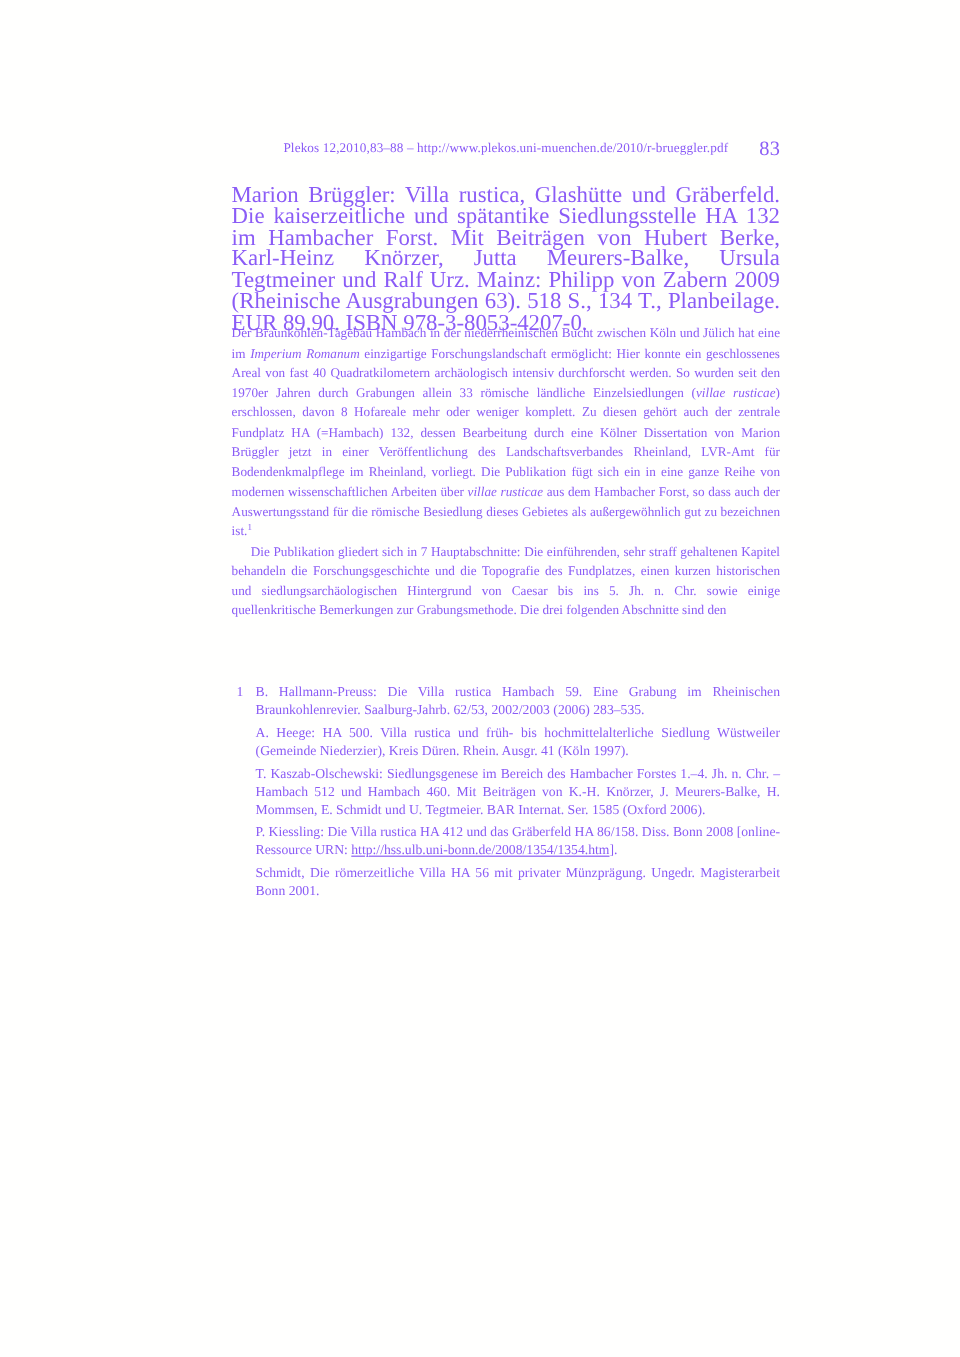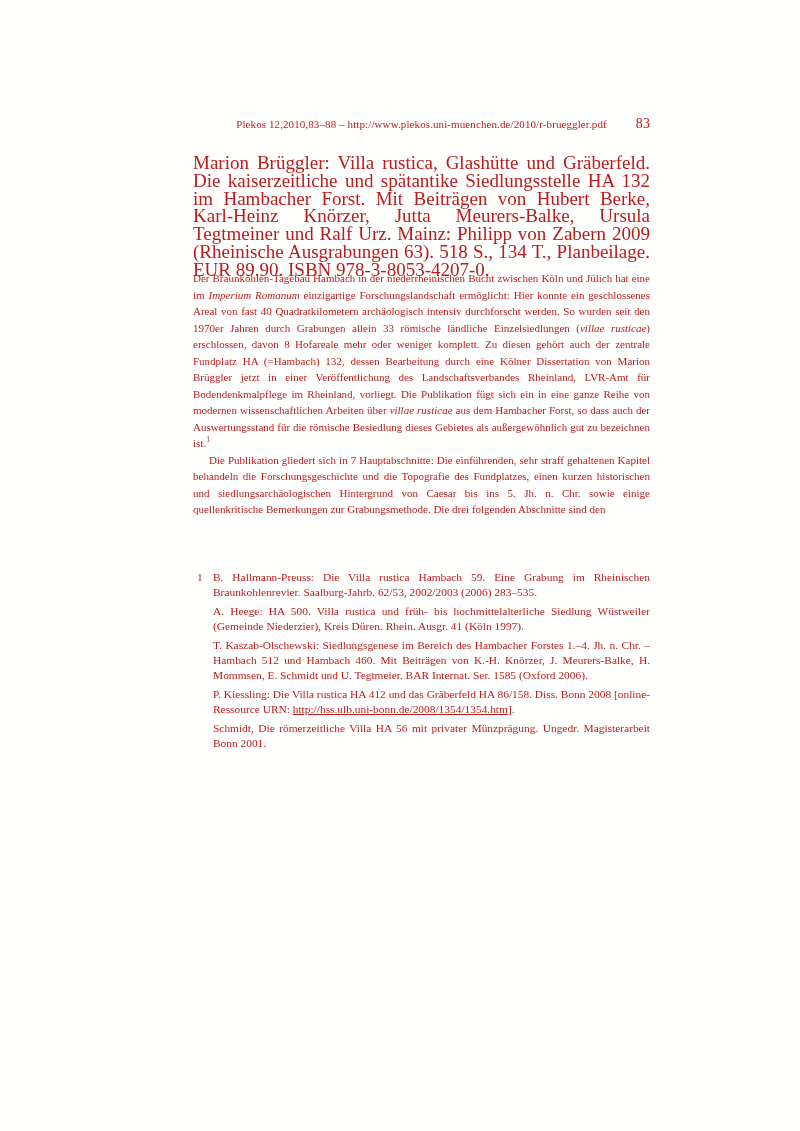--- a/index.html
+++ b/index.html
@@ -19,21 +19,21 @@
     width: 457px;
     font-size: 11px;
     line-height: 14px;
     text-align: center;
     letter-spacing: 0.1px;
   }
   .pagenum {
     position: absolute;
     right: 0;
     top: 0;
-    font-size: 14px;
+    font-size: 17px;
   }
   .title {
     position: absolute;
     left: 193px;
     top: 154px;
     width: 457px;
     font-size: 19px;
     line-height: 17.8px;
     text-align: justify;
   }
@@ -61,21 +61,21 @@
   .fn-body { flex: 1; text-align: justify; }
   .fn-body p { margin: 0; }
   .fn-body p.gap { margin-top: 3.5px; }
   i { font-style: italic; }
   sup { font-size: 68%; line-height: 0; vertical-align: super; }
   .link { text-decoration: underline; cursor: pointer; }
 </style>
 </head>
 <body style="background: rgb(255, 255, 255);">
 
-<div class="page" style="color: #b91c1c;">
+<div class="page" style="color: #8b5cf6;">
 
   <div class="header">
     <span>Plekos 12,2010,83–88 – http://www.plekos.uni-muenchen.de/2010/r-brueggler.pdf</span>
     <span class="pagenum">83</span>
   </div>
 
   <div class="title">Marion Brüggler: Villa rustica, Glashütte und Gräberfeld. Die kaiserzeitliche und spätantike Siedlungsstelle HA 132 im Hambacher Forst. Mit Beiträgen von Hubert Berke, Karl-Heinz Knörzer, Jutta Meurers-Balke, Ursula Tegtmeiner und Ralf Urz. Mainz: Philipp von Zabern 2009 (Rheinische Ausgrabungen 63). 518 S., 134 T., Planbeilage. EUR 89.90. ISBN 978-3-8053-4207-0.</div>
 
   <div class="bodytext">
       <p class=""><span>Der Braunkohlen-Tagebau Hambach in der niederrheinischen Bucht zwischen Köln und Jülich hat eine im </span><i>Imperium Romanum</i><span> einzigartige Forschungslandschaft ermöglicht: Hier konnte ein geschlossenes Areal von fast 40 Quadratkilometern archäologisch intensiv durchforscht werden. So wurden seit den 1970er Jahren durch Grabungen allein 33 römische ländliche Einzelsiedlungen (</span><i>villae rusticae</i><span>) erschlossen, davon 8 Hofareale mehr oder weniger komplett. Zu diesen gehört auch der zentrale Fundplatz HA (=Hambach) 132, dessen Bearbeitung durch eine Kölner Dissertation von Marion Brüggler jetzt in einer Veröffentlichung des Landschaftsverbandes Rheinland, LVR-Amt für Bodendenkmalpflege im Rheinland, vorliegt. Die Publikation fügt sich ein in eine ganze Reihe von modernen wissenschaftlichen Arbeiten über </span><i>villae rusticae</i><span> aus dem Hambacher Forst, so dass auch der Auswertungsstand für die römische Besiedlung dieses Gebietes als außergewöhnlich gut zu bezeichnen ist.</span><sup>1</sup></p>

